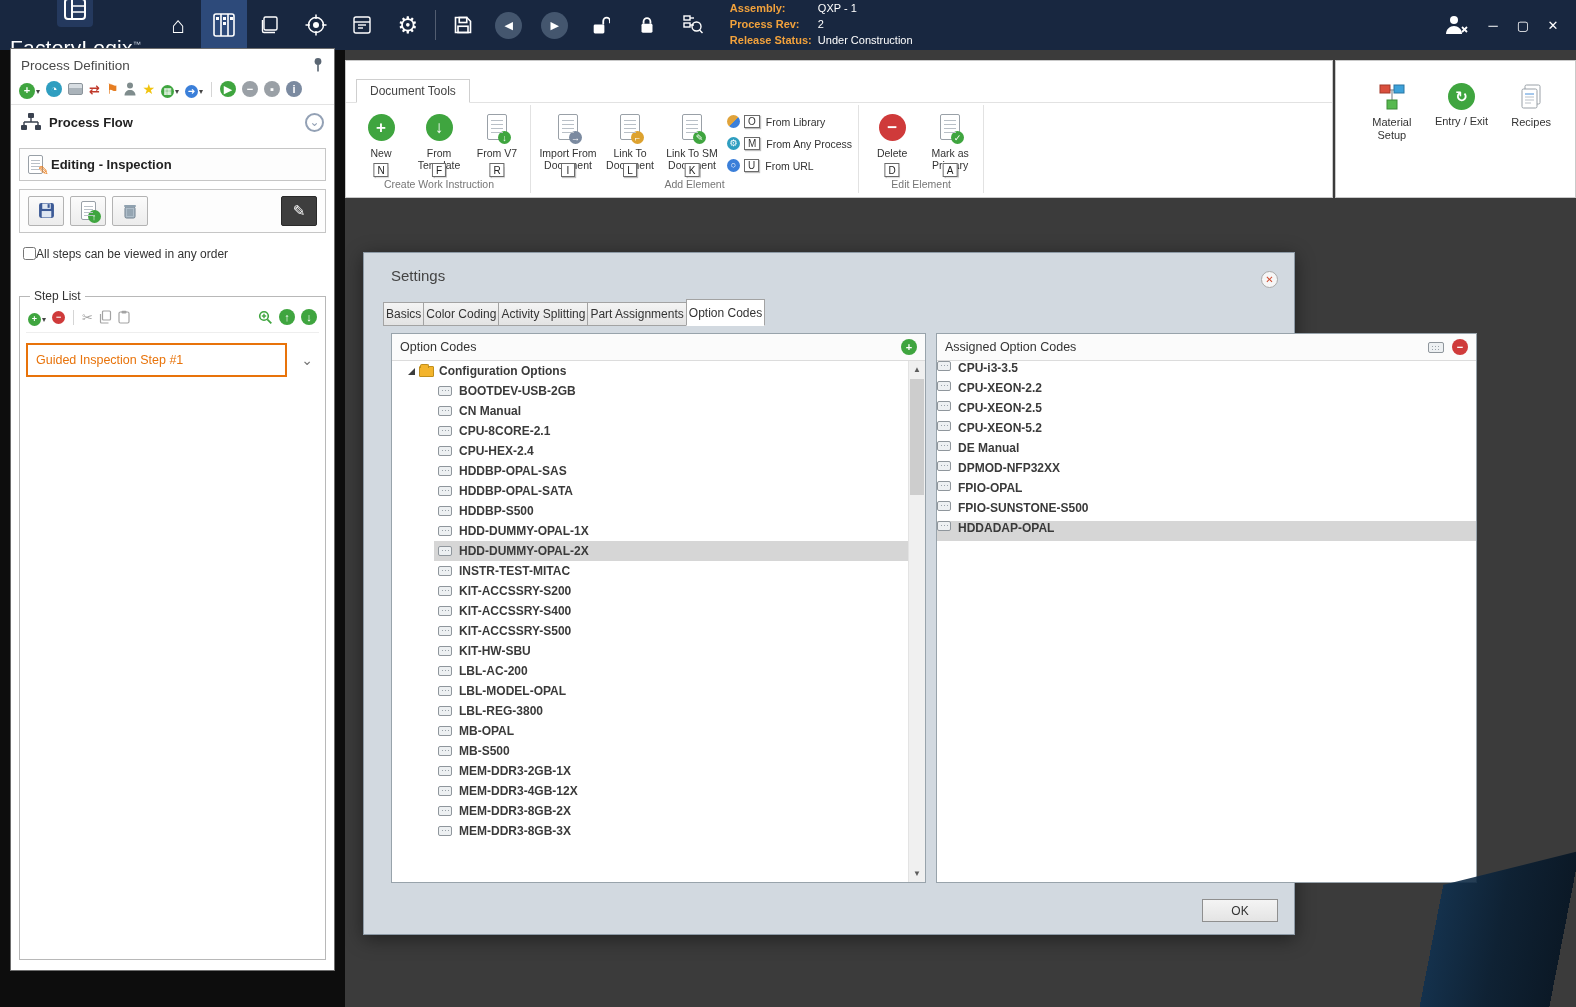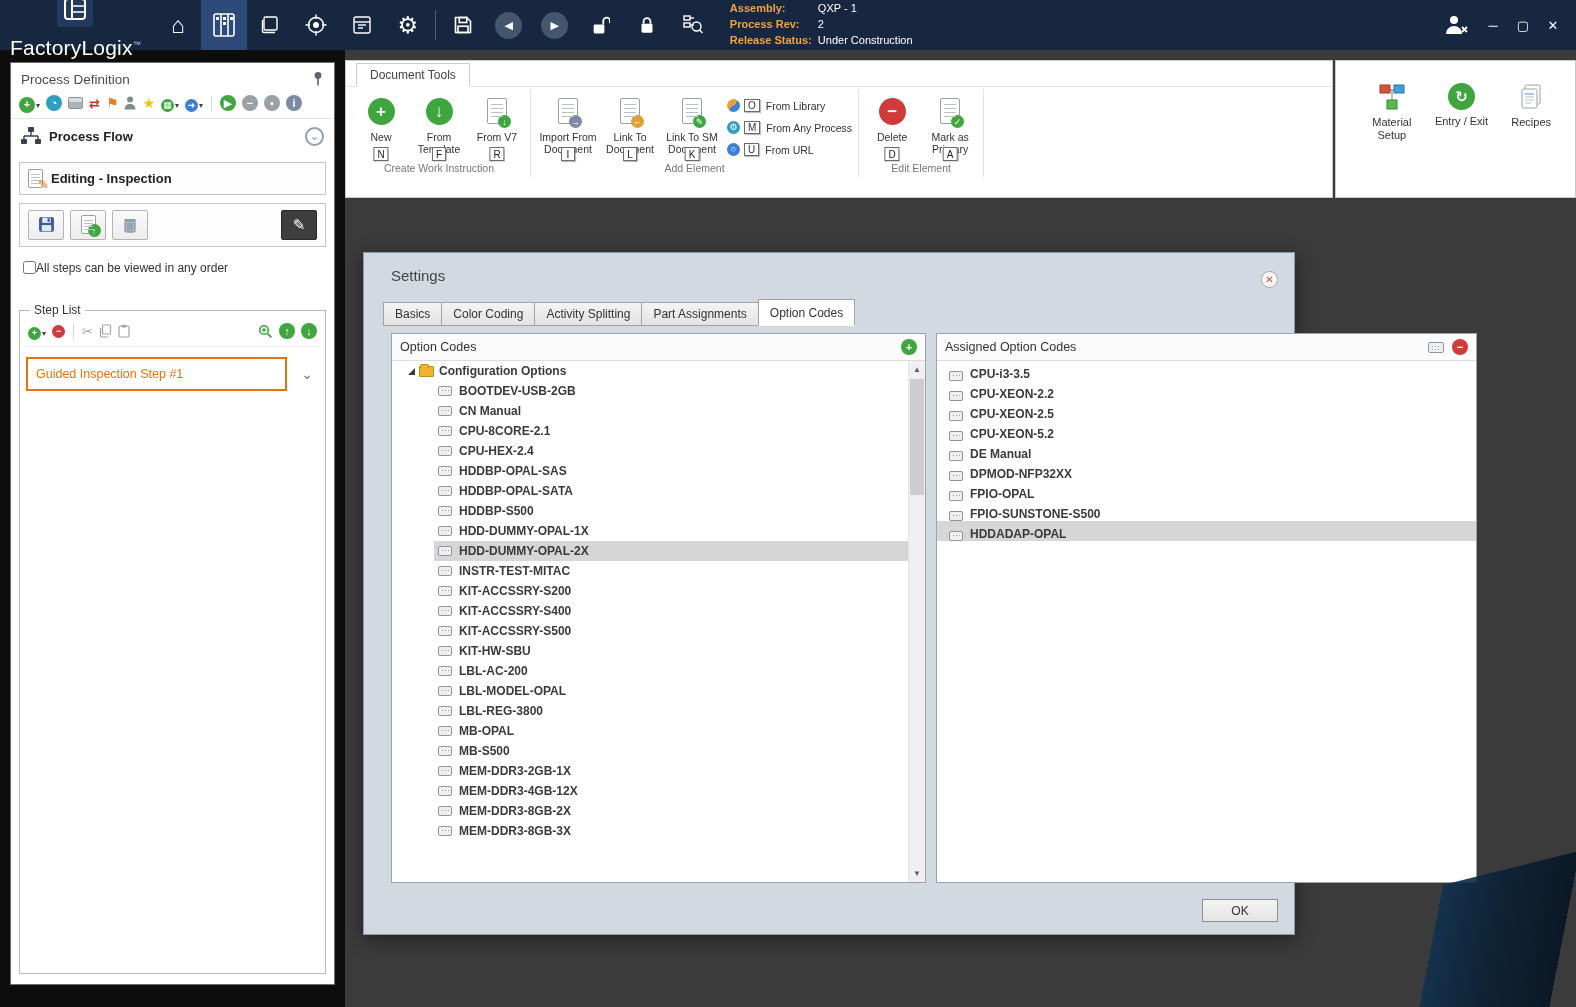--- a/index.html
+++ b/index.html
@@ -51,21 +51,21 @@
   .nav-sep { width:1px; height:30px; background:rgba(255,255,255,.25); margin:0 4px; }
   .glyph-lg { font-size:23px; color:#fff; }
   .asm-info { margin-left:14px; font-size:11px; line-height:1.45; }
   .asm-row { display:flex; gap:6px; }
   .asm-label { color:#f2a23c; font-weight:bold; min-width:82px; }
   .asm-value { color:#fff; }
   .tb-right { margin-left:auto; display:flex; align-items:center; gap:4px; padding-right:10px; }
   .winbtn { width:26px; height:26px; display:flex; align-items:center; justify-content:center; color:#fff; font-size:13px; }
 
   
-  .left-panel { position:absolute; left:10px; top:62px; width:325px; height:923px; background:#fff; border:1px solid #6d6d6d; }
+  .left-panel { position:absolute; left:10px; top:48px; width:325px; height:923px; background:#fff; border:1px solid #6d6d6d; }
   .pd-header { display:flex; align-items:center; padding:8px 10px 4px 10px; font-size:13.5px; color:#4a4a4a; }
   .pd-toolbar { display:flex; align-items:center; gap:6px; padding:3px 8px 5px 8px; border-bottom:1px solid #e3e3e3; }
   .tool-sep { width:1px; height:15px; background:#d5d5d5; margin:0 2px; }
   .prn { width:15px; height:12px; background:linear-gradient(#d7dde2 0 4px,#aab3ba 4px); border:1px solid #8b949b; border-radius:2px; flex:none; }
   .flow-row { display:flex; align-items:center; gap:8px; padding:8px 10px;text-align:right; }
   .flow-row .lbl { font-weight:bold; font-size:13px; color:#222; }
   .collapse-circ { margin-left:auto; width:19px; height:19px; border:2px solid #93a1b5; border-radius:50%; color:#93a1b5;
                    display:flex; align-items:center; justify-content:center; font-size:12px; line-height:1; }
   .pd-box { margin:8px 8px 0 8px; border:1px solid #c6c6c6; display:flex; align-items:center; padding:6px 8px; gap:8px; background:#fdfdfd; }
   .pd-box .lbl { font-weight:bold; font-size:13px; color:#222; }
@@ -85,21 +85,21 @@
   .step-row { display:flex; align-items:center; margin-top:10px; }
   .step-box { flex:1; border:2px solid #e8730a; background:#fff; height:34px; display:flex; align-items:center; padding:0 8px; margin-right:14px; }
   .step-box .slabel { color:#e8730a; font-size:12.5px; }
   .step-chevron { color:#777; font-size:14px; margin-right:6px; }
 
   
   .main-area { position:absolute; left:345px; top:50px; right:0; bottom:0; background:#3b3b3b; overflow:hidden; }
   .ribbon { position:absolute; left:0; top:10px; width:988px; height:138px; background:#fff; border:1px solid #c9c9c9; }
   .ribbon-right { position:absolute; left:990px; top:10px; right:0; height:138px; background:#fff; border:1px solid #c9c9c9;
                   display:flex; align-items:flex-start; gap:10px; padding:18px 14px 0 26px; }
-  .tabrow { height:26px; border-bottom:1px solid #e2e2e2; display:flex; align-items:flex-end; padding-left:10px; }
+  .tabrow { height:42px; border-bottom:1px solid #e2e2e2; display:flex; align-items:flex-end; padding-left:10px; }
   .ribbon-tab { background:#fff; border:1px solid #cfcfcf; border-bottom:1px solid #fff; margin-bottom:-1px;
                 font-size:12px; color:#444; padding:4px 13px; }
   .ribbon-body { display:flex; height:90px; padding:2px 2px 0 2px; }
   .rgroup { display:flex; flex-direction:column; border-right:1px solid #e2e2e2; padding:0 4px; }
   .rbtns { display:flex; flex:1; align-items:stretch; }
   .rglabel { text-align:center; font-size:10.5px; color:#767676; padding:3px 2px 3px 2px; }
   .rbtn { width:58px; display:flex; flex-direction:column; align-items:center; position:relative; padding-top:6px; gap:4px; }
   .rbtn.wide { width:66px; }
   .ric { height:32px; display:flex; align-items:center; justify-content:center; position:relative; }
   .rlabel { font-size:10.5px; color:#333; text-align:center; line-height:1.15; }
@@ -110,34 +110,34 @@
   .sphere { width:13px; height:13px; border-radius:50%; background:linear-gradient(135deg,#e0a33b 50%,#3b7fd9 50%); flex:none; }
 
   
   .dialog { position:absolute; left:18px; top:202px; width:932px; height:683px; background:#d2d9e0; border:1px solid #8d9aa6;
             box-shadow:0 4px 18px rgba(0,0,0,.45); }
   .dlg-title { position:absolute; left:27px; top:14px; font-size:15px; color:#444; }
   .dlg-close { position:absolute; right:16px; top:18px; width:17px; height:17px; border-radius:50%; background:#f6f6f6;
                border:1px solid #a9a9a9; color:#d04a2f; font-size:10px; font-weight:bold; display:flex; align-items:center; justify-content:center; }
   .tabstrip { position:absolute; left:20px; top:46px; display:flex; align-items:flex-end; }
   .tab { background:linear-gradient(#f4f4f4,#e3e3e3); border:1px solid #a3a3a3; margin-left:-1px; font-size:12px; color:#333;
-         padding:4px 11px; height:24px; display:flex; align-items:center; }
+         padding:4px 2px; height:24px; display:flex; align-items:center; }
   .tab.active { background:#fff; height:27px; border-bottom-color:#fff; position:relative; z-index:2; }
   .panel { position:absolute; background:#fff; border:1px solid #98a3ab; }
   .panel.available { left:27px; top:80px; width:535px; height:550px; }
   .panel.assigned  { left:572px; top:80px; width:541px; height:550px; }
   .panel-header { height:27px; border-bottom:1px solid #dcdcdc; display:flex; align-items:center; gap:8px;
                   padding:0 8px; font-size:12.5px; color:#333; background:#fbfbfb; }
   .panel-header .ph-label { flex:1; }
   .treelist { position:absolute; left:0; right:17px; top:27px; bottom:0; overflow:hidden; font-size:12px; font-weight:bold; color:#3a3a3a; }
   .alist    { position:absolute; left:0; right:0; top:27px; bottom:0; overflow:hidden; font-size:12px; font-weight:bold; color:#3a3a3a; }
   .trow { height:20px; display:flex; align-items:center; padding-left:46px; }
   .trow.root { padding-left:16px; gap:0; }
   .trow.selected { background:linear-gradient(to right,transparent 42px,#d6d6d6 42px); }
-  .arow { height:20px; display:flex; align-items:flex-end; padding-left:12px; }
+  .arow { height:20px; display:flex; align-items:flex-start; }
   .arow.selected { background:#d6d6d6; }
   .vscroll { position:absolute; right:0; top:27px; bottom:0; width:17px; background:#f0f0f0; border-left:1px solid #e3e3e3; }
   .sarrow { height:17px; display:flex; align-items:center; justify-content:center; font-size:8px; color:#5c5c5c; }
   .sarrow.down { position:absolute; bottom:0; left:0; right:0; }
   .sthumb { position:absolute; left:1px; right:1px; top:18px; height:116px; background:#cdcdcd; }
   .ok-btn { position:absolute; right:16px; bottom:12px; width:76px; height:23px; background:linear-gradient(#f4f4f4,#e4e4e4);
             border:1px solid #8f8f8f; font-size:12px; color:#333; display:flex; align-items:center; justify-content:center; }
 
   .deco { position:absolute; right:-60px; bottom:-70px; width:380px; height:190px;
           background:linear-gradient(115deg,transparent 45%,#10304e 45%,#0a1f33 60%,#061524 75%,transparent 75%);

